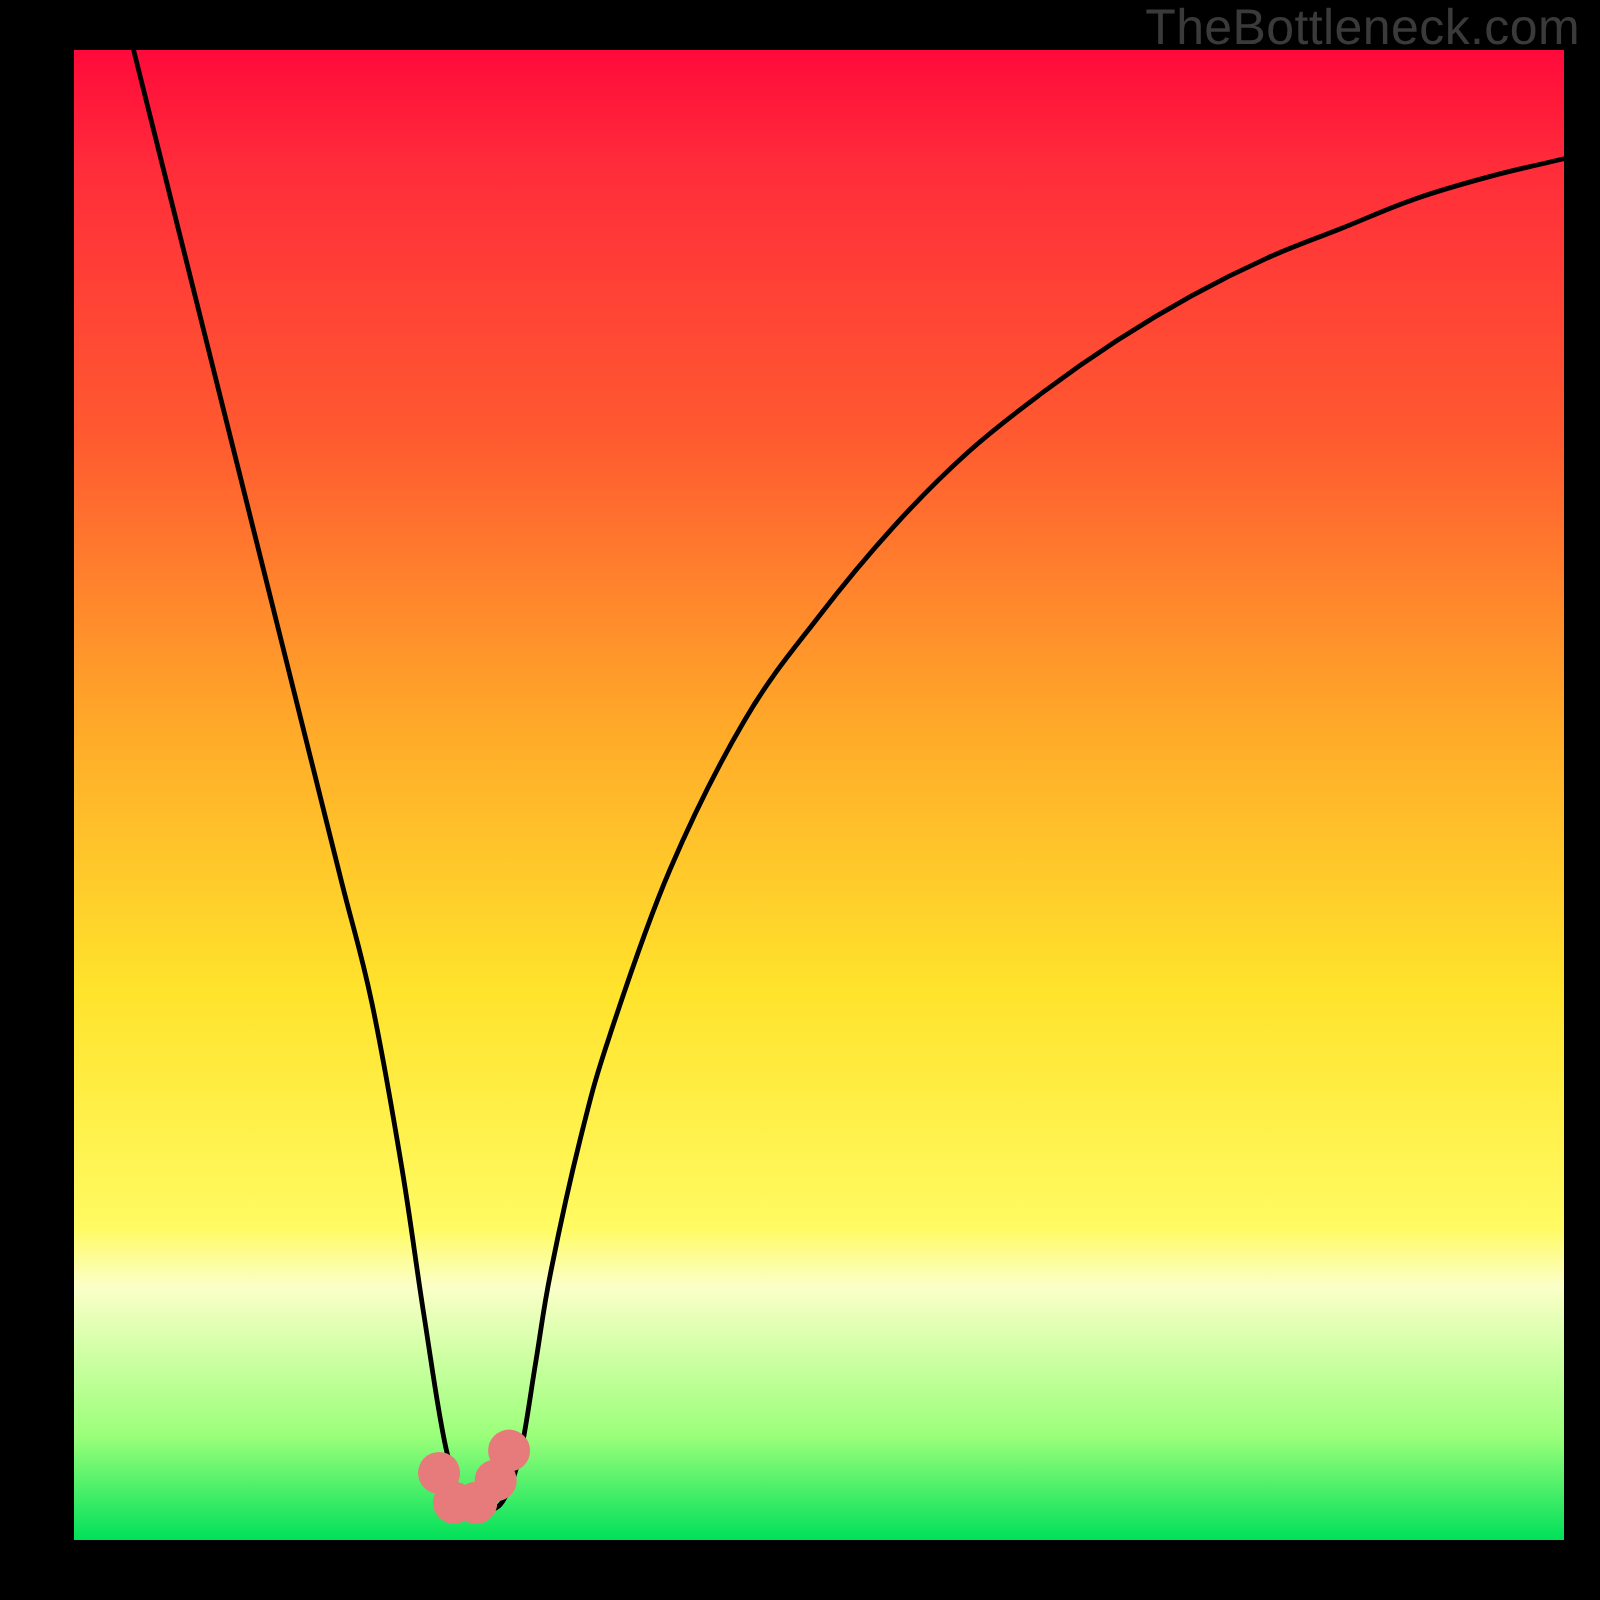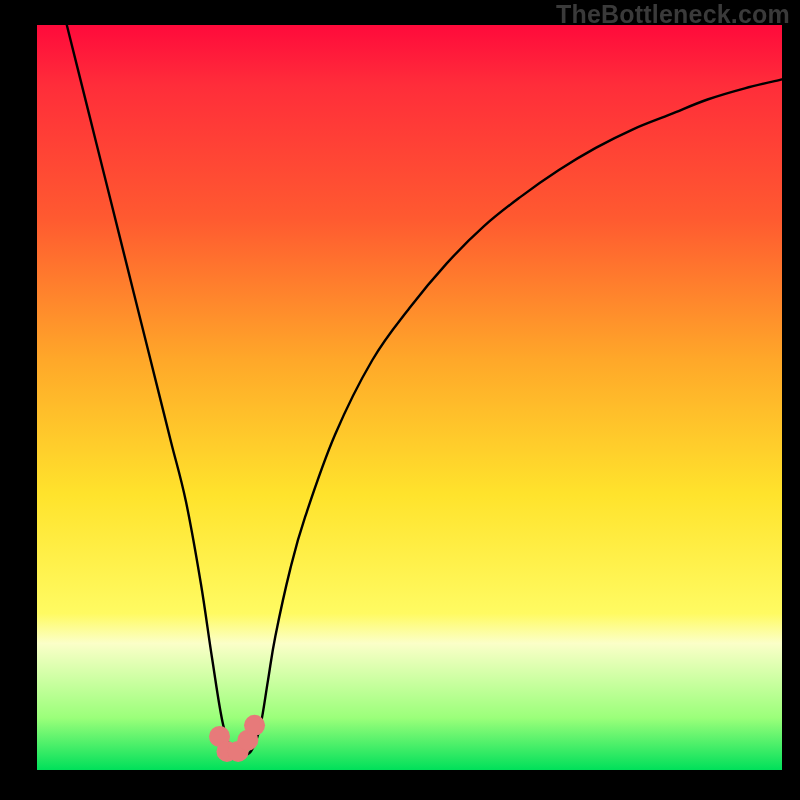--- a/index.html
+++ b/index.html
@@ -45,21 +45,21 @@
     top: 0;
     width: 745px;
     height: 745px;
     overflow: visible;
   }
   .watermark {
     position: absolute;
     top: 0;
     right: 10px;
     font-size: 25px;
-    font-weight: 700;
+    font-weight: 400;
     color: #3a3a3a;
     letter-spacing: 0.2px;
     user-select: none;
   }
 </style>
 </head>
 <body>
 
 <div class="frame">
   <div class="watermark">TheBottleneck.com</div>

